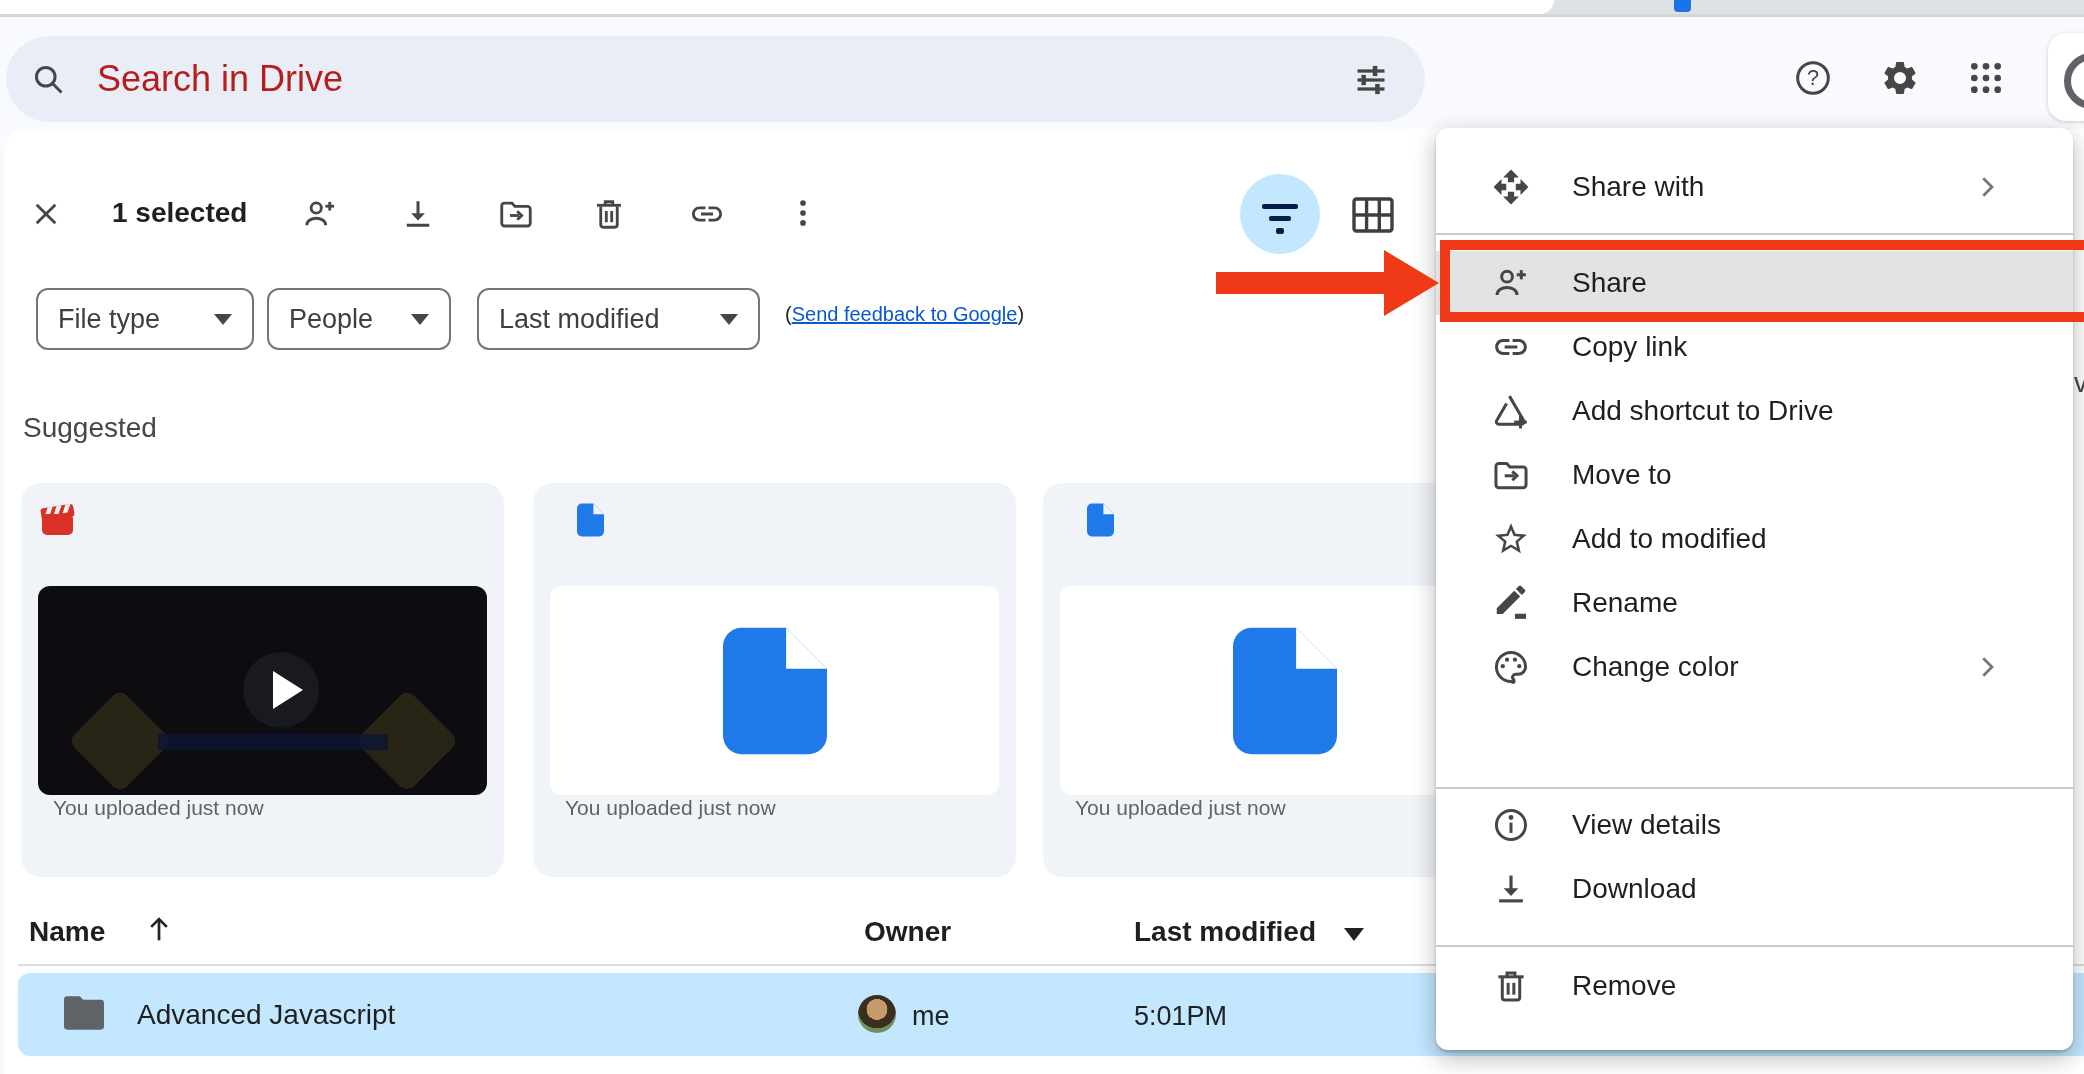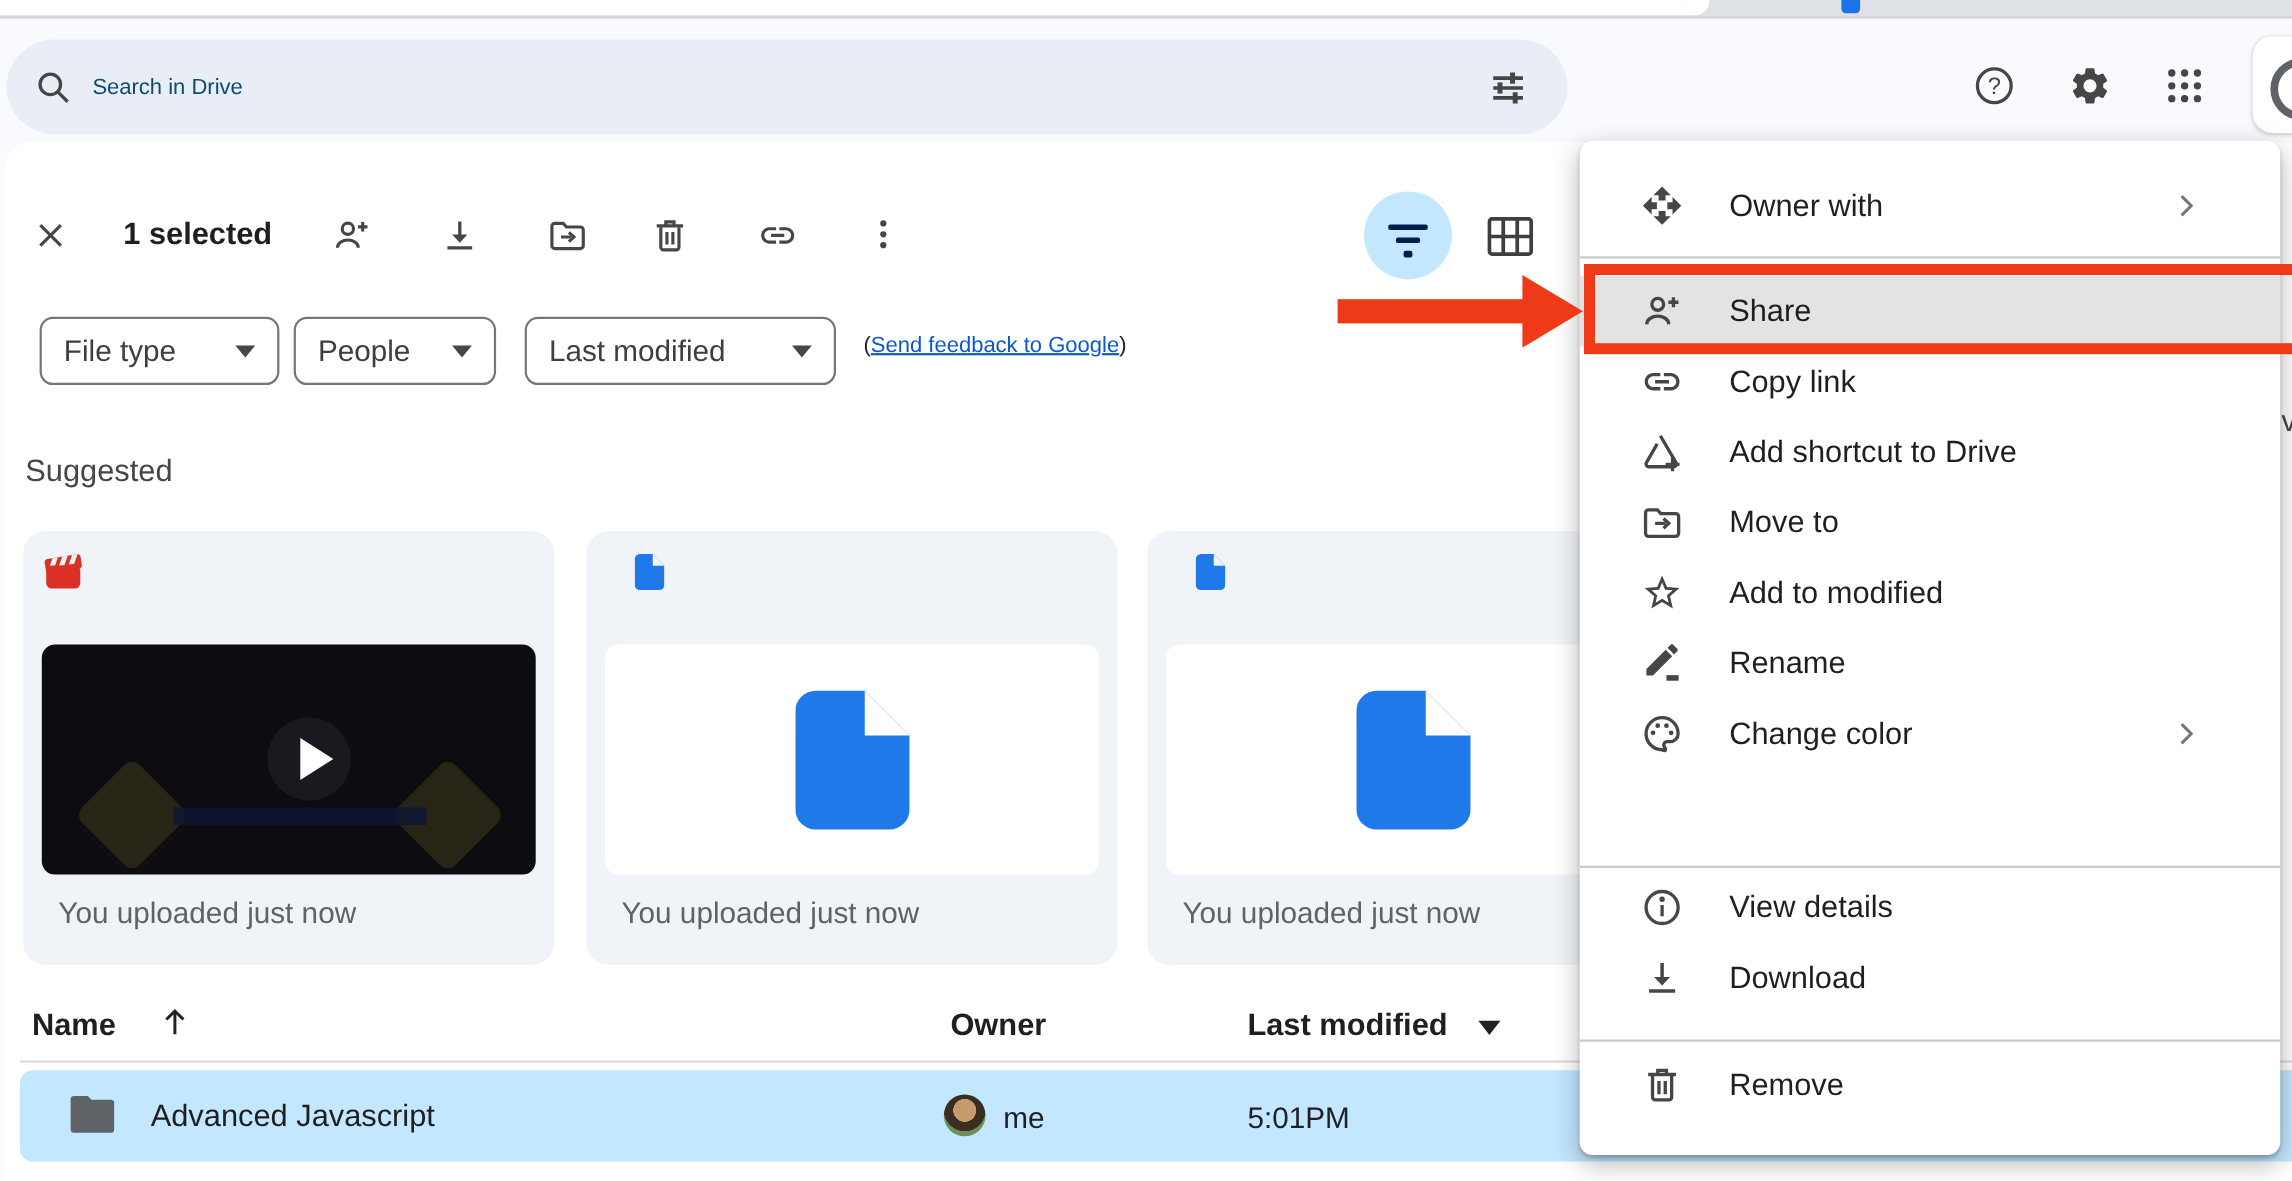--- a/index.html
+++ b/index.html
@@ -14,21 +14,21 @@
   
   .topbar{left:0;top:0;width:2084px;height:14px;background:#ffffff}
   .topbar-right{left:1532px;top:0;width:552px;height:14px;background:#dee1e6}
   .tab-curve{left:1532px;top:0;width:22px;height:14px;background:#ffffff;border-radius:0 0 14px 0}
   .ext-badge{left:1674px;top:0;width:17px;height:12px;border-radius:0 0 4px 4px}
   .topline{left:0;top:14px;width:2084px;height:3px;background:#d3d6da}
 
   
   .search-bar{left:6px;top:36px;width:1419px;height:86px;border-radius:43px;background:#e9eef6;display:flex;align-items:center}
   .search-bar .q{margin-left:24px}
-  .search-text{margin-left:18px;font-size:20px;color:#0c4a6e}
+  .search-text{margin-left:31px;font-size:36px;color:#b91c1c}
   .tune-btn{position:absolute;right:36px;top:26px}
   .hdr-btn{top:58px;width:40px;height:40px}
   .corner-btn{left:2048px;top:33px;width:46px;height:88px;background:#fff;border-radius:18px 0 0 18px;box-shadow:0 1px 4px rgba(0,0,0,.18)}
   .corner-ring{position:absolute;left:16px;top:20px;width:42px;height:42px;border:7px solid #5f6368;border-radius:50%}
 
   
   .content-card{left:4px;top:129px;width:2090px;height:955px;background:#ffffff;border-radius:24px 0 0 0}
 
   
   .sel-count{left:112px;top:197px;font-size:28px;font-weight:600;color:#1f1f1f}
@@ -47,21 +47,21 @@
   
   .sug-head{left:23px;top:412px;font-size:28px;color:#444746}
   .sug-card{top:483px;width:483px;height:394px;background:#f0f4f9;border-radius:20px;overflow:hidden}
   .sug-thumb{position:absolute;left:17px;top:103px;width:449px;height:209px;border-radius:12px;overflow:hidden}
   .thumb-dark{background:#0c0c11}
   .thumb-light{background:#ffffff;display:flex;align-items:center;justify-content:center}
   .play-circle{position:absolute;left:205px;top:66px;width:76px;height:76px;border-radius:50%;background:#191920}
   .play-tri{position:absolute;left:30px;top:19px;width:0;height:0;border-top:19px solid transparent;border-bottom:19px solid transparent;border-left:30px solid #fff}
   .cube{position:absolute;width:74px;height:74px;background:#2e2917;opacity:.85;border-radius:10px;transform:rotate(45deg)}
   .streak{position:absolute;left:120px;top:148px;width:230px;height:16px;background:#0b1534;opacity:.8}
-  .sug-foot{position:absolute;left:32px;top:332px;font-size:27px;color:#5f6368}
+  .sug-foot{position:absolute;left:32px;top:313px;font-size:21px;color:#5f6368}
   .clapper{position:absolute;left:41px;top:505px;width:34px;height:32px}
   .clapper .base{position:absolute;left:1px;top:9px;width:31px;height:21px;background:#da3025;border-radius:5px}
   .clapper .lid{position:absolute;left:0;top:1px;width:33px;height:13px;background:#da3025;border-radius:3px;transform:rotate(-9deg);overflow:hidden}
   .clapper .lid i{position:absolute;top:-2px;width:5px;height:10px;background:#f0f4f9;transform:skewX(-28deg)}
   .small-file{position:absolute;left:44px;top:503px}
 
   
   .th{font-size:28px;font-weight:600;color:#1f1f1f;top:916px}
   .tbl-divider{left:18px;top:964px;width:2066px;height:2px;background:#dadce0}
   .sel-row{left:18px;top:973px;width:2066px;height:83px;background:#c2e7ff;border-radius:12px 0 0 12px}
@@ -309,21 +309,21 @@
 <span class="abs edge-frag">v</span>
 
 <div class="abs menu">
 
   <div class="mi" style="top:27px">
     <span class="ico">
         <svg width="38" height="38" viewBox="0 0 24 24" fill="#444746">
           <path d="M10 9h4V6h3l-5-5-5 5h3v3zm-1 1H6V7l-5 5 5 5v-3h3v-4zm14 2-5-5v3h-3v4h3v3l5-5zm-9 3h-4v3H7l5 5 5-5h-3v-3z"></path>
         </svg>
       </span>
-    <span class="lbl">Owner with</span>
+    <span class="lbl">Share with</span>
     <span class="chev">
         <svg width="30" height="30" viewBox="0 0 24 24" fill="none" stroke="#747775" stroke-width="2.2">
           <polyline points="9,5 16,12 9,19"></polyline>
         </svg>
       </span>
   </div>
 
   <div class="menu-div" style="top:105px"></div>
 
   <div class="mi mi-hl" style="top:123px">

